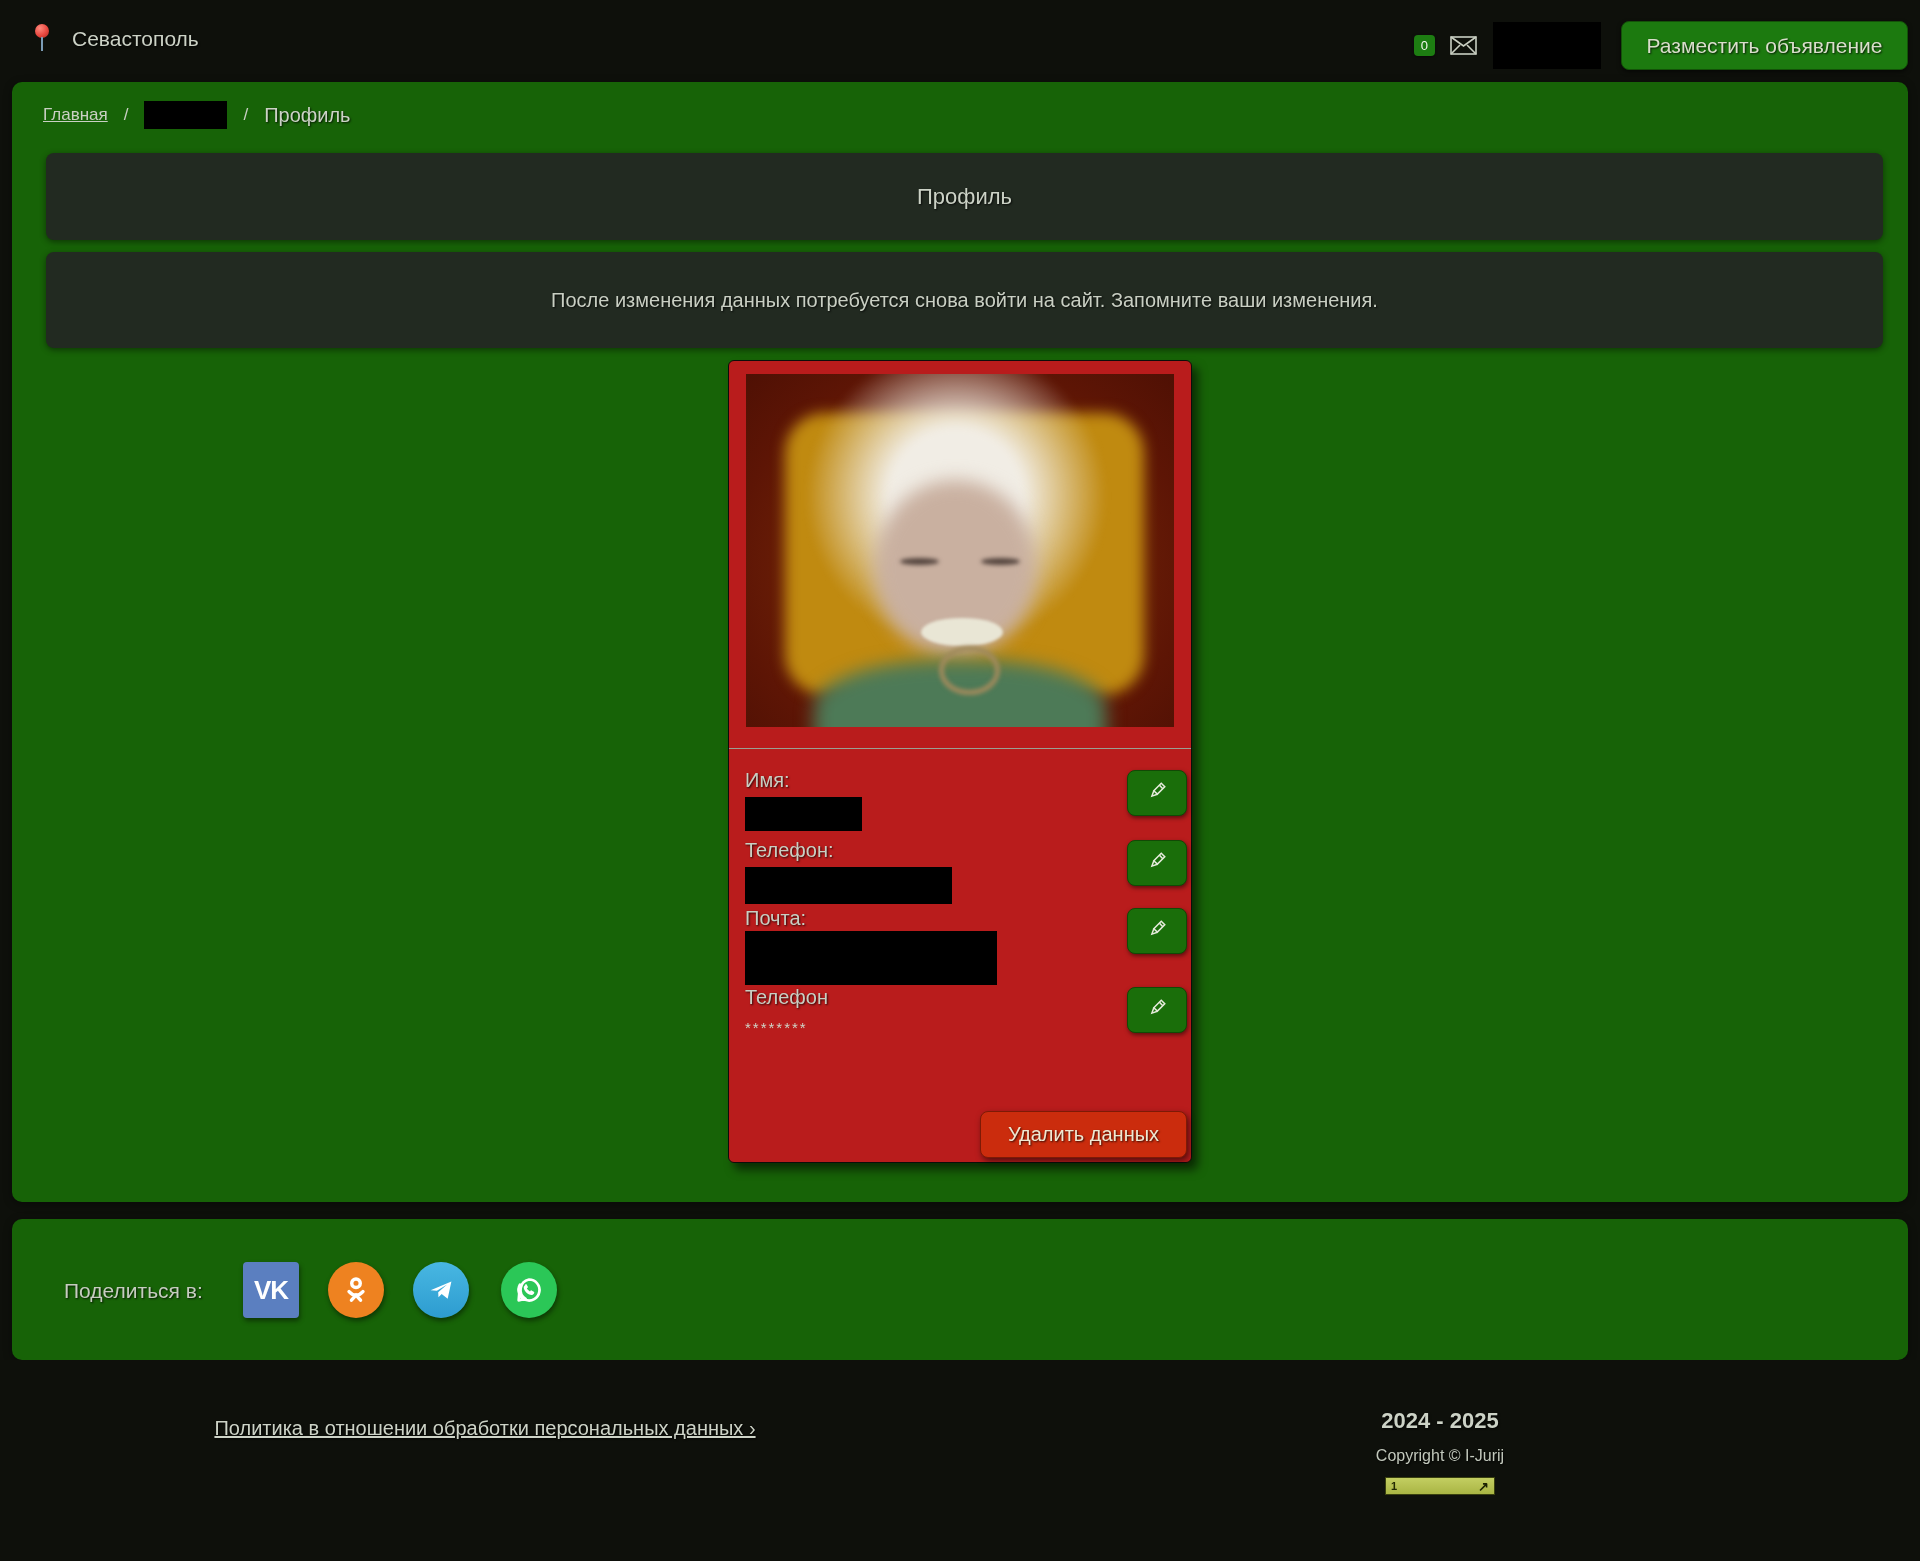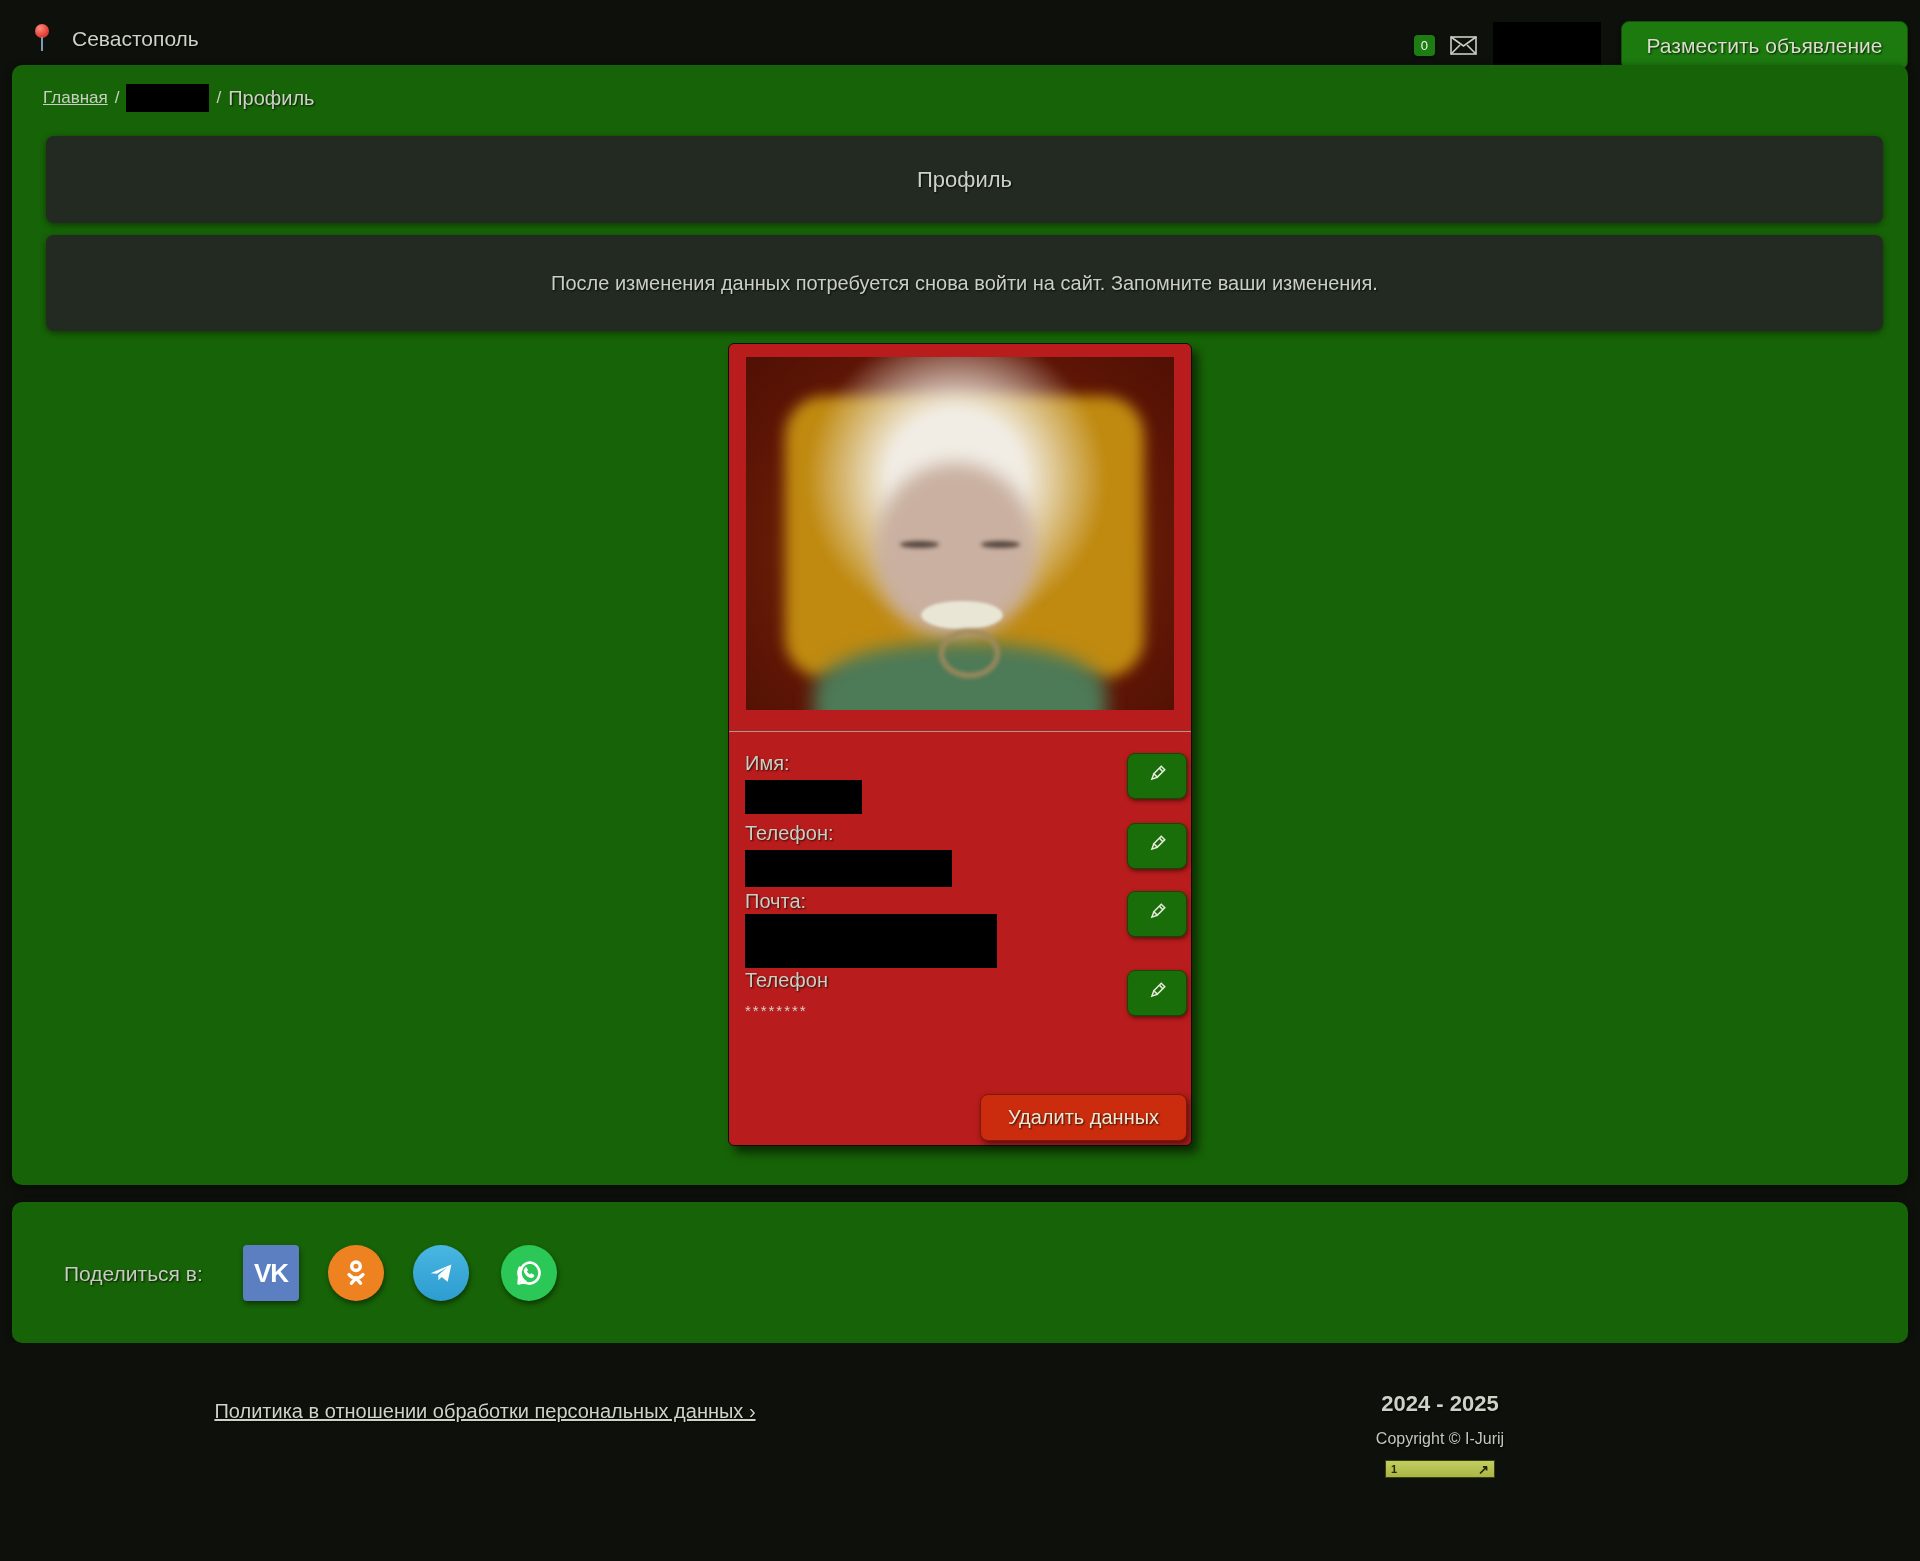--- a/index.html
+++ b/index.html
@@ -7,21 +7,21 @@
     width:1920px;height:1561px;
     background:#0e100b;
     font-family:"Liberation Sans", sans-serif;
     color:#ccd2c6;
     position:relative;
     overflow:hidden;
   }
   .txt-shadow{text-shadow:1px 1px 2px rgba(0,0,0,.75);}
 
   
-  .header{height:65px;position:relative;background:#0e100b;}
+  .header{height:82px;position:relative;background:#0e100b;}
   .brand{position:absolute;left:34px;top:24px;display:flex;align-items:center;gap:22px;}
   .pin{width:16px;height:30px;position:relative;display:inline-block;}
   .pin .ball{position:absolute;left:1px;top:0;width:14px;height:14px;border-radius:50%;
     background:radial-gradient(circle at 35% 30%, #ff8a7d, #e8473f 55%, #a52a1e);}
   .pin .stem{position:absolute;left:7px;top:13px;width:2px;height:14px;background:#7b9cb6;}
   .city{font-size:21px;color:#ccd2c6;}
   .header-right{position:absolute;right:12px;top:0;height:91px;display:flex;align-items:center;}
   .msg-badge{background:#1d7d12;color:#f2f5ec;font-size:13px;border-radius:4px;
     padding:3px 7px;margin-right:15px;box-shadow:0 1px 3px rgba(0,0,0,.5);}
   .envelope{margin-right:16px;display:inline-flex;}
@@ -29,21 +29,21 @@
   .post-btn{width:285px;height:47px;background:#1c7a0f;border:1px solid #135208;border-radius:8px;
     color:#d9decb;font-size:21px;display:flex;align-items:center;justify-content:center;
     cursor:pointer;box-shadow:0 2px 4px rgba(0,0,0,.55);}
 
   
   .main-panel{
     margin:0 12px;height:1120px;background:#176307;border-radius:10px;
     position:relative;box-sizing:border-box;padding:19px 22px 0 19px;
     box-shadow:0 2px 8px rgba(0,0,0,.4);
   }
-  .breadcrumb{display:flex;align-items:center;gap:7px;height:28px;margin-left:12px;font-size:17px;}
+  .breadcrumb{display:flex;align-items:center;gap:16px;height:28px;margin-left:12px;font-size:17px;}
   .breadcrumb a{color:#c9cfc3;text-decoration:underline;cursor:pointer;}
   .crumb-sep{color:#c9cfc3;}
   .redact-crumb{width:83px;height:28px;background:#000;}
   .crumb-current{font-size:20px;color:#ccd2c6;}
 
   .title-panel{
     margin:24px 3px 0 15px;height:87px;background:#222a21;border-radius:8px;
     display:flex;align-items:center;justify-content:center;
     box-shadow:0 2px 6px rgba(0,0,0,.45);
   }

